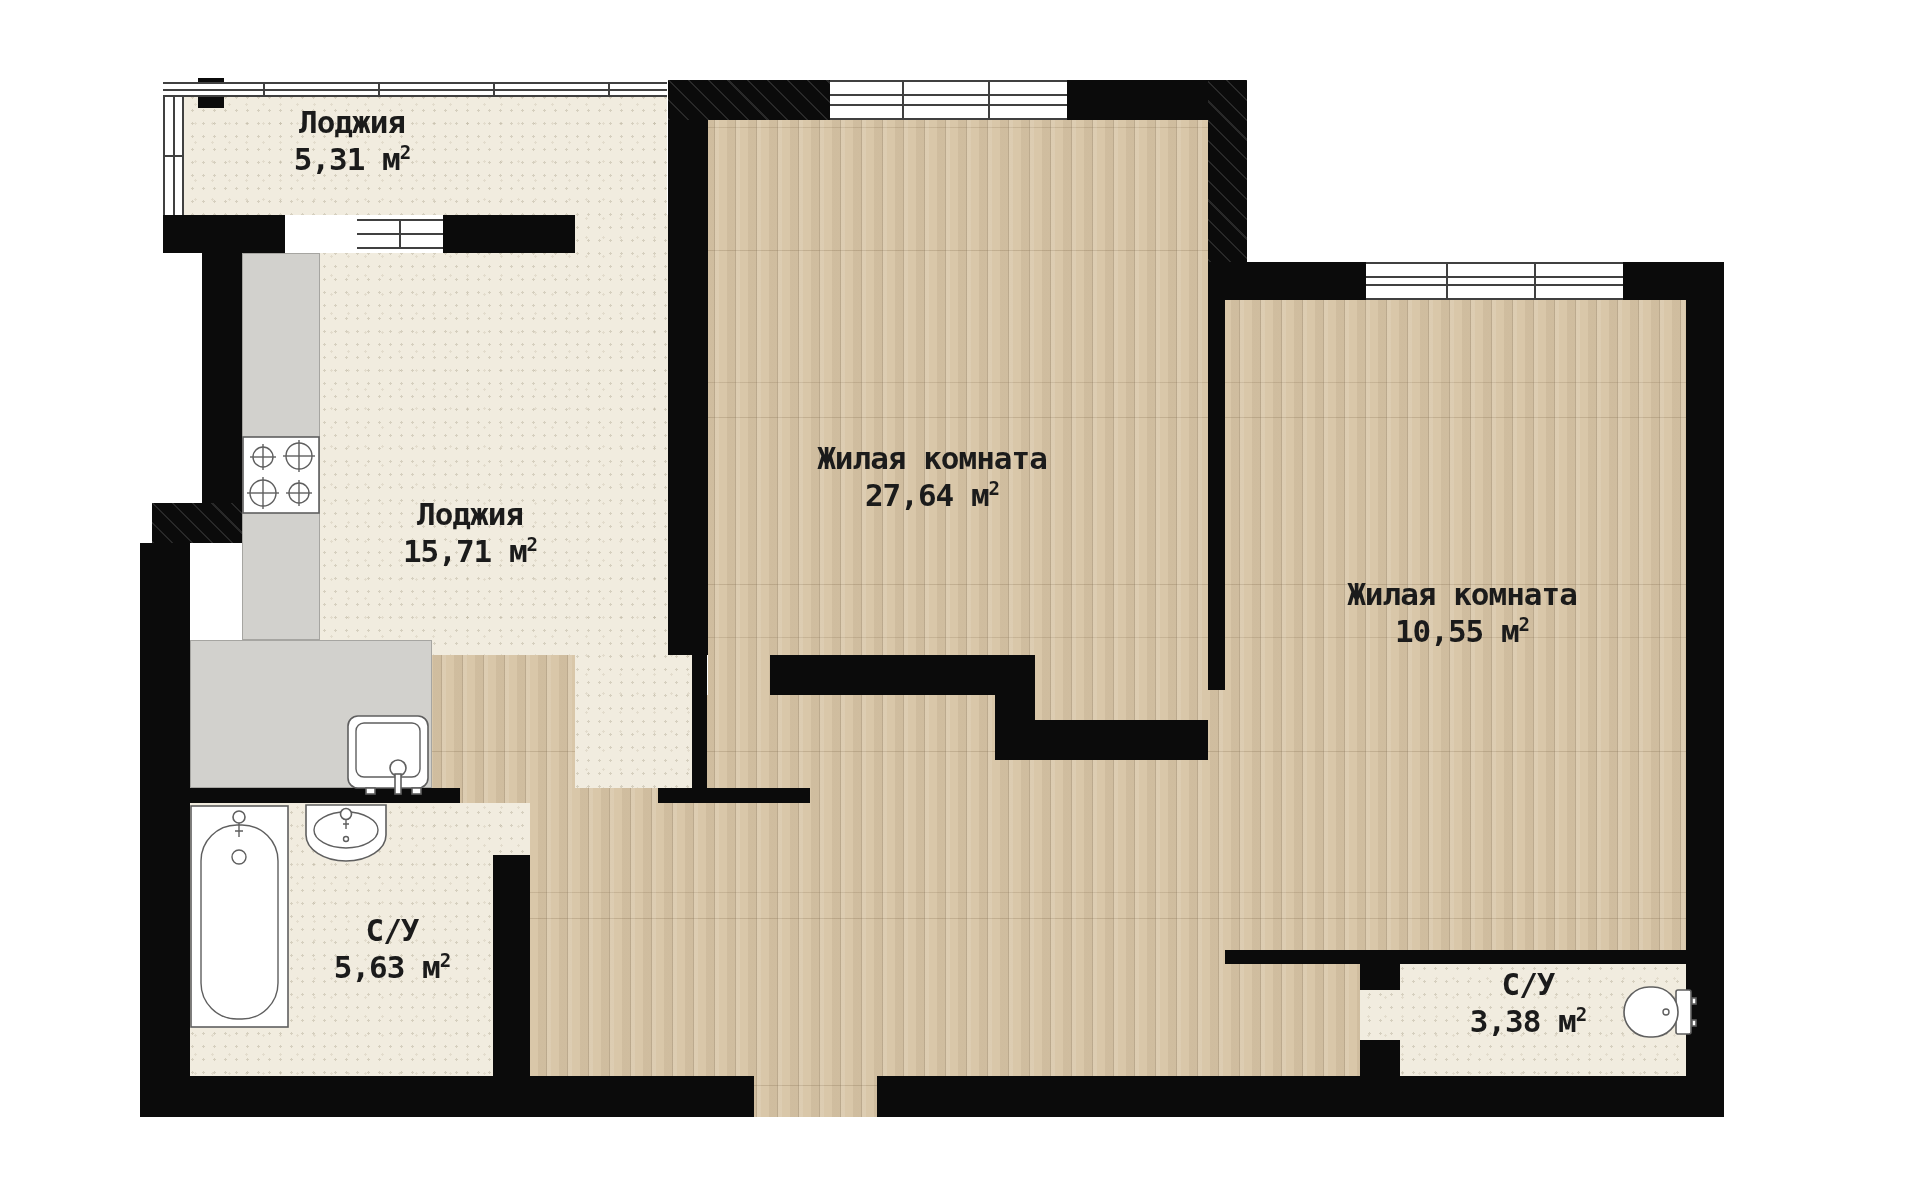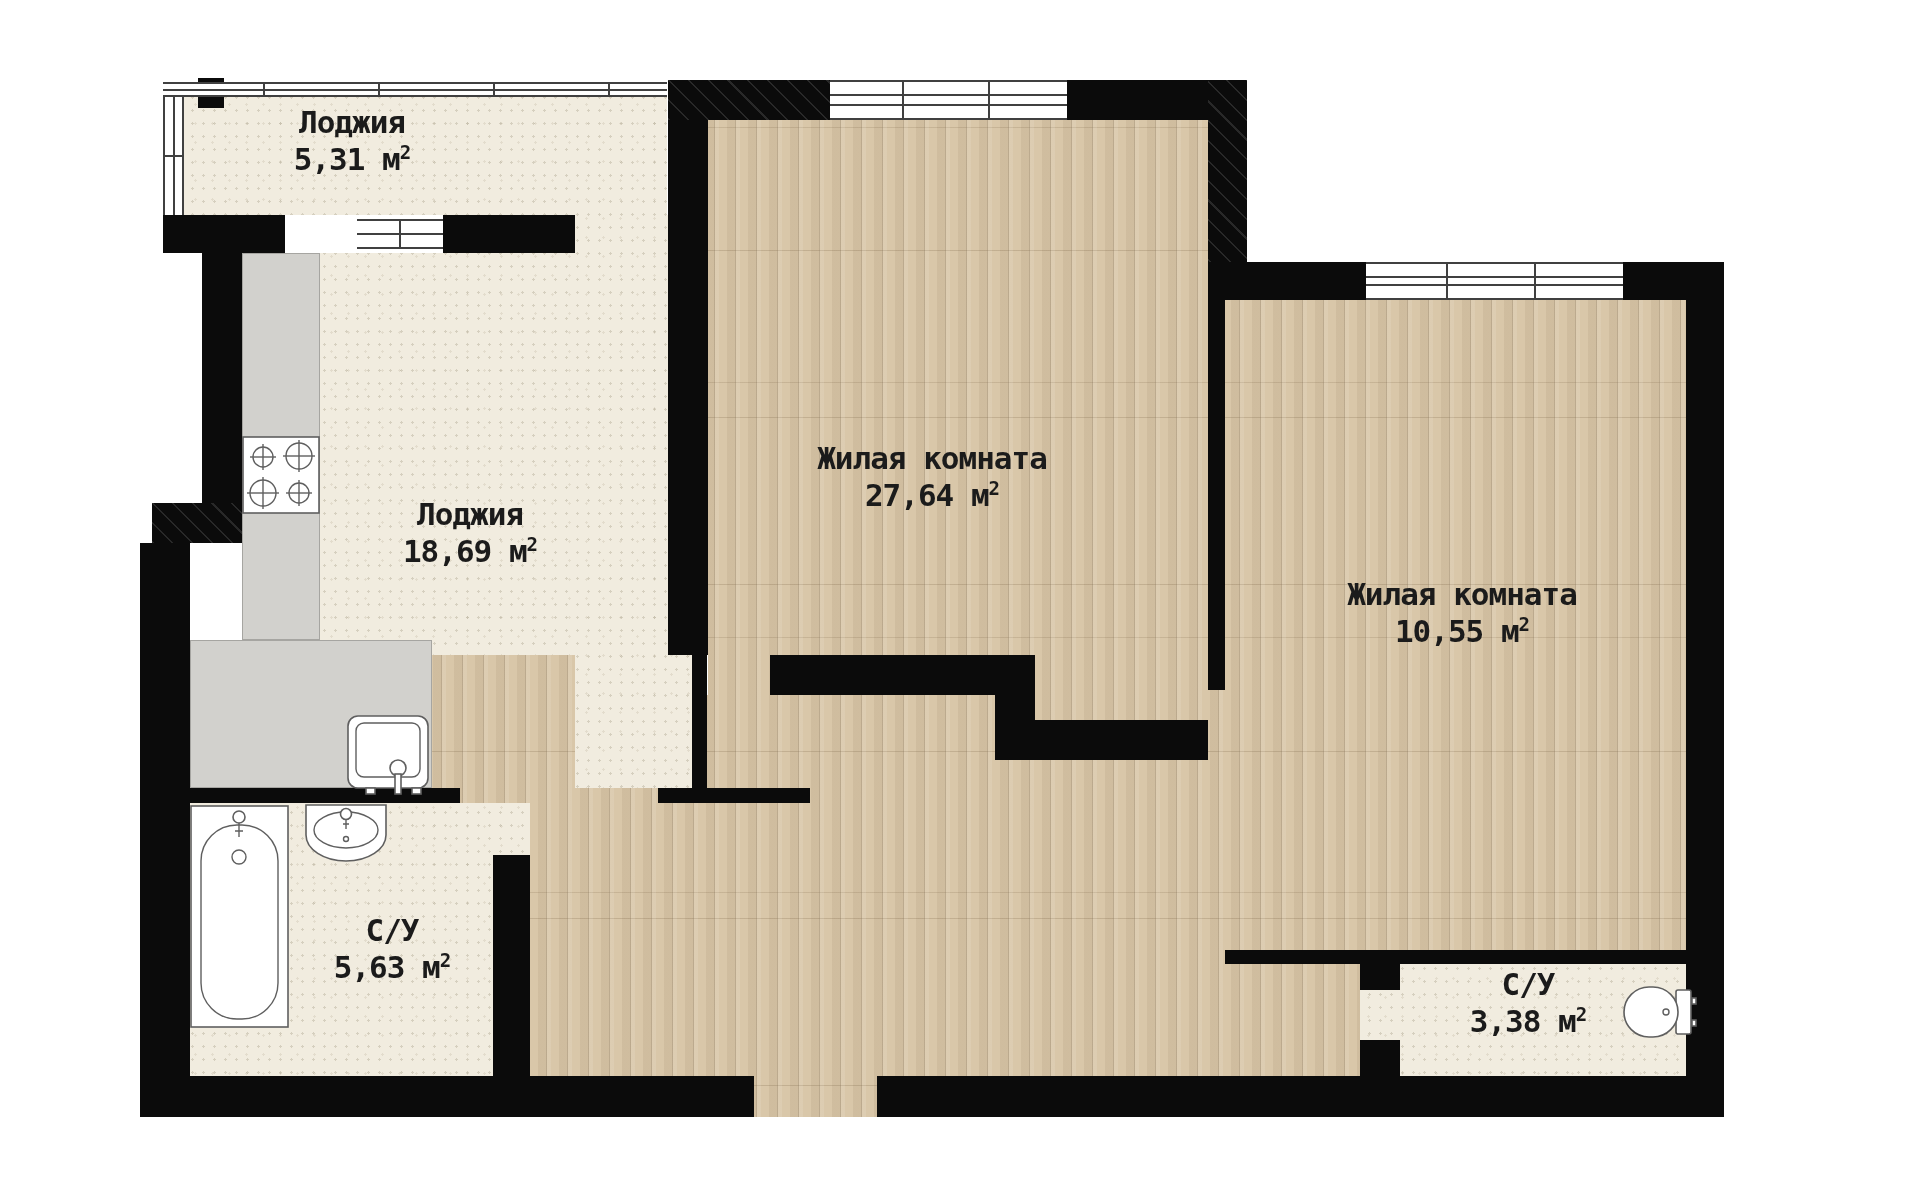--- a/index.html
+++ b/index.html
@@ -170,21 +170,21 @@
     <rect class="fixline" x="84" y="16" width="4" height="6"></rect>
     <rect class="fixline" x="84" y="38" width="4" height="6"></rect>
   </svg>
 
   <div class="room-label" style="left:352px;top:104px;">
     <div>Лоджия</div>
     <div><span>5,31</span>&nbsp;<span>м</span><sup>2</sup></div>
   </div>
   <div class="room-label" style="left:470px;top:496px;">
     <div>Лоджия</div>
-    <div><span>18,69</span>&nbsp;<span>м</span><sup>2</sup></div>
+    <div><span>15,71</span>&nbsp;<span>м</span><sup>2</sup></div>
   </div>
   <div class="room-label" style="left:932px;top:440px;">
     <div>Жилая комната</div>
     <div><span>27,64</span>&nbsp;<span>м</span><sup>2</sup></div>
   </div>
   <div class="room-label" style="left:1462px;top:576px;">
     <div>Жилая комната</div>
     <div><span>10,55</span>&nbsp;<span>м</span><sup>2</sup></div>
   </div>
   <div class="room-label" style="left:392px;top:912px;">

